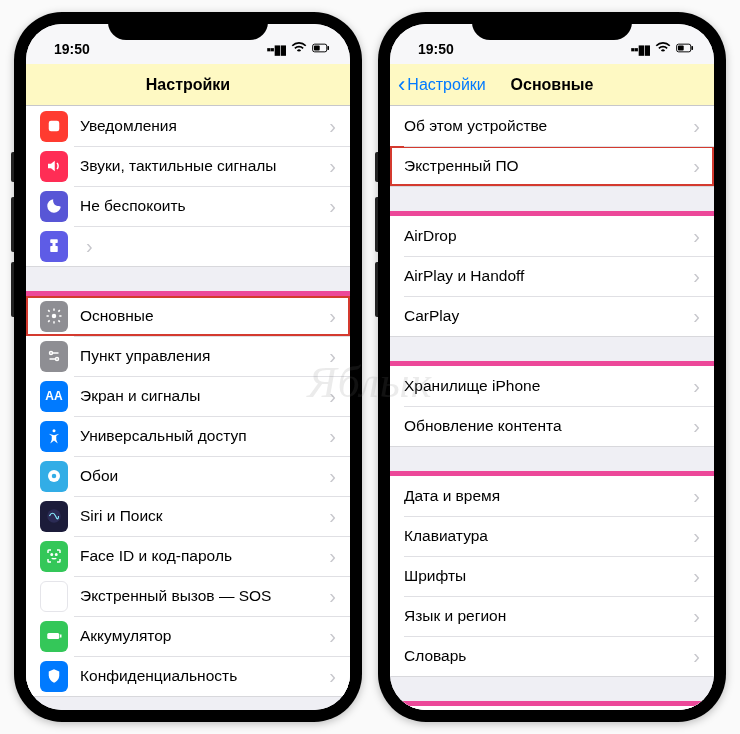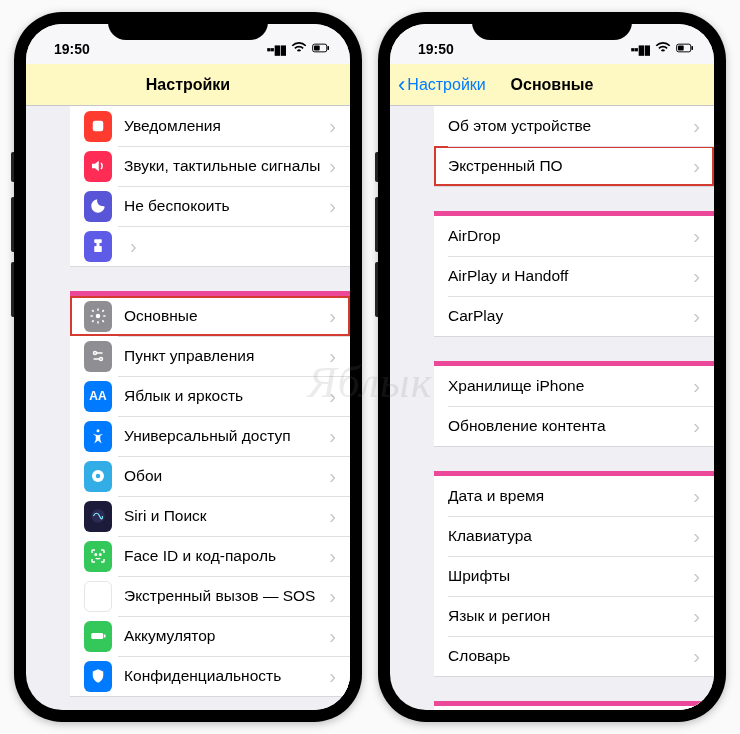--- a/index.html
+++ b/index.html
@@ -76,21 +76,20 @@
   .navbar .back {
     position:absolute; left:8px; top:0; bottom:0;
     display:flex; align-items:center;
     color:#007aff; font-size:16px;
   }
   .navbar .back .chev { font-size:22px; margin-right:2px; line-height:1; }
   .content {
     height: calc(100% - 82px);
     overflow: hidden;
     background:#efeff4;
-    margin-left:44px;
   }
   .group { margin-top: 24px; background:#fff; border-top:5px solid #ec4899; border-bottom:1px solid #d8d8dc; }
   .group.tight { margin-top:18px; }
   .group:first-child { margin-top: 0; border-top:none;}
   .row {
     display:flex; align-items:center;
     min-height:40px;
     padding: 0 14px;
     position:relative;
     background:#fff;
@@ -216,21 +215,21 @@
                 <circle cx="8" cy="8" r="2"></circle>
                 <path d="M10 8h8M6 16h8"></path>
                 <circle cx="16" cy="16" r="2"></circle>
               </svg>
             </span>
             <span class="label">Пункт управления</span>
             <span class="chevron">›</span>
           </div>
           <div class="row">
             <span class="icon bg-blue" style="font-size: 12px;">AA</span>
-            <span class="label">Яблык и яркость</span>
+            <span class="label">Экран и сигналы</span>
             <span class="chevron">›</span>
           </div>
           <div class="row">
             <span class="icon bg-blue">
               <svg viewBox="0 0 24 24" fill="#fff">
                 <circle cx="12" cy="5" r="2"></circle>
                 <path d="M5 9l7 2 7-2-4 3v5l2 5-5-4-5 4 2-5v-5z"></path>
               </svg>
             </span>
             <span class="label">Универсальный доступ</span>

